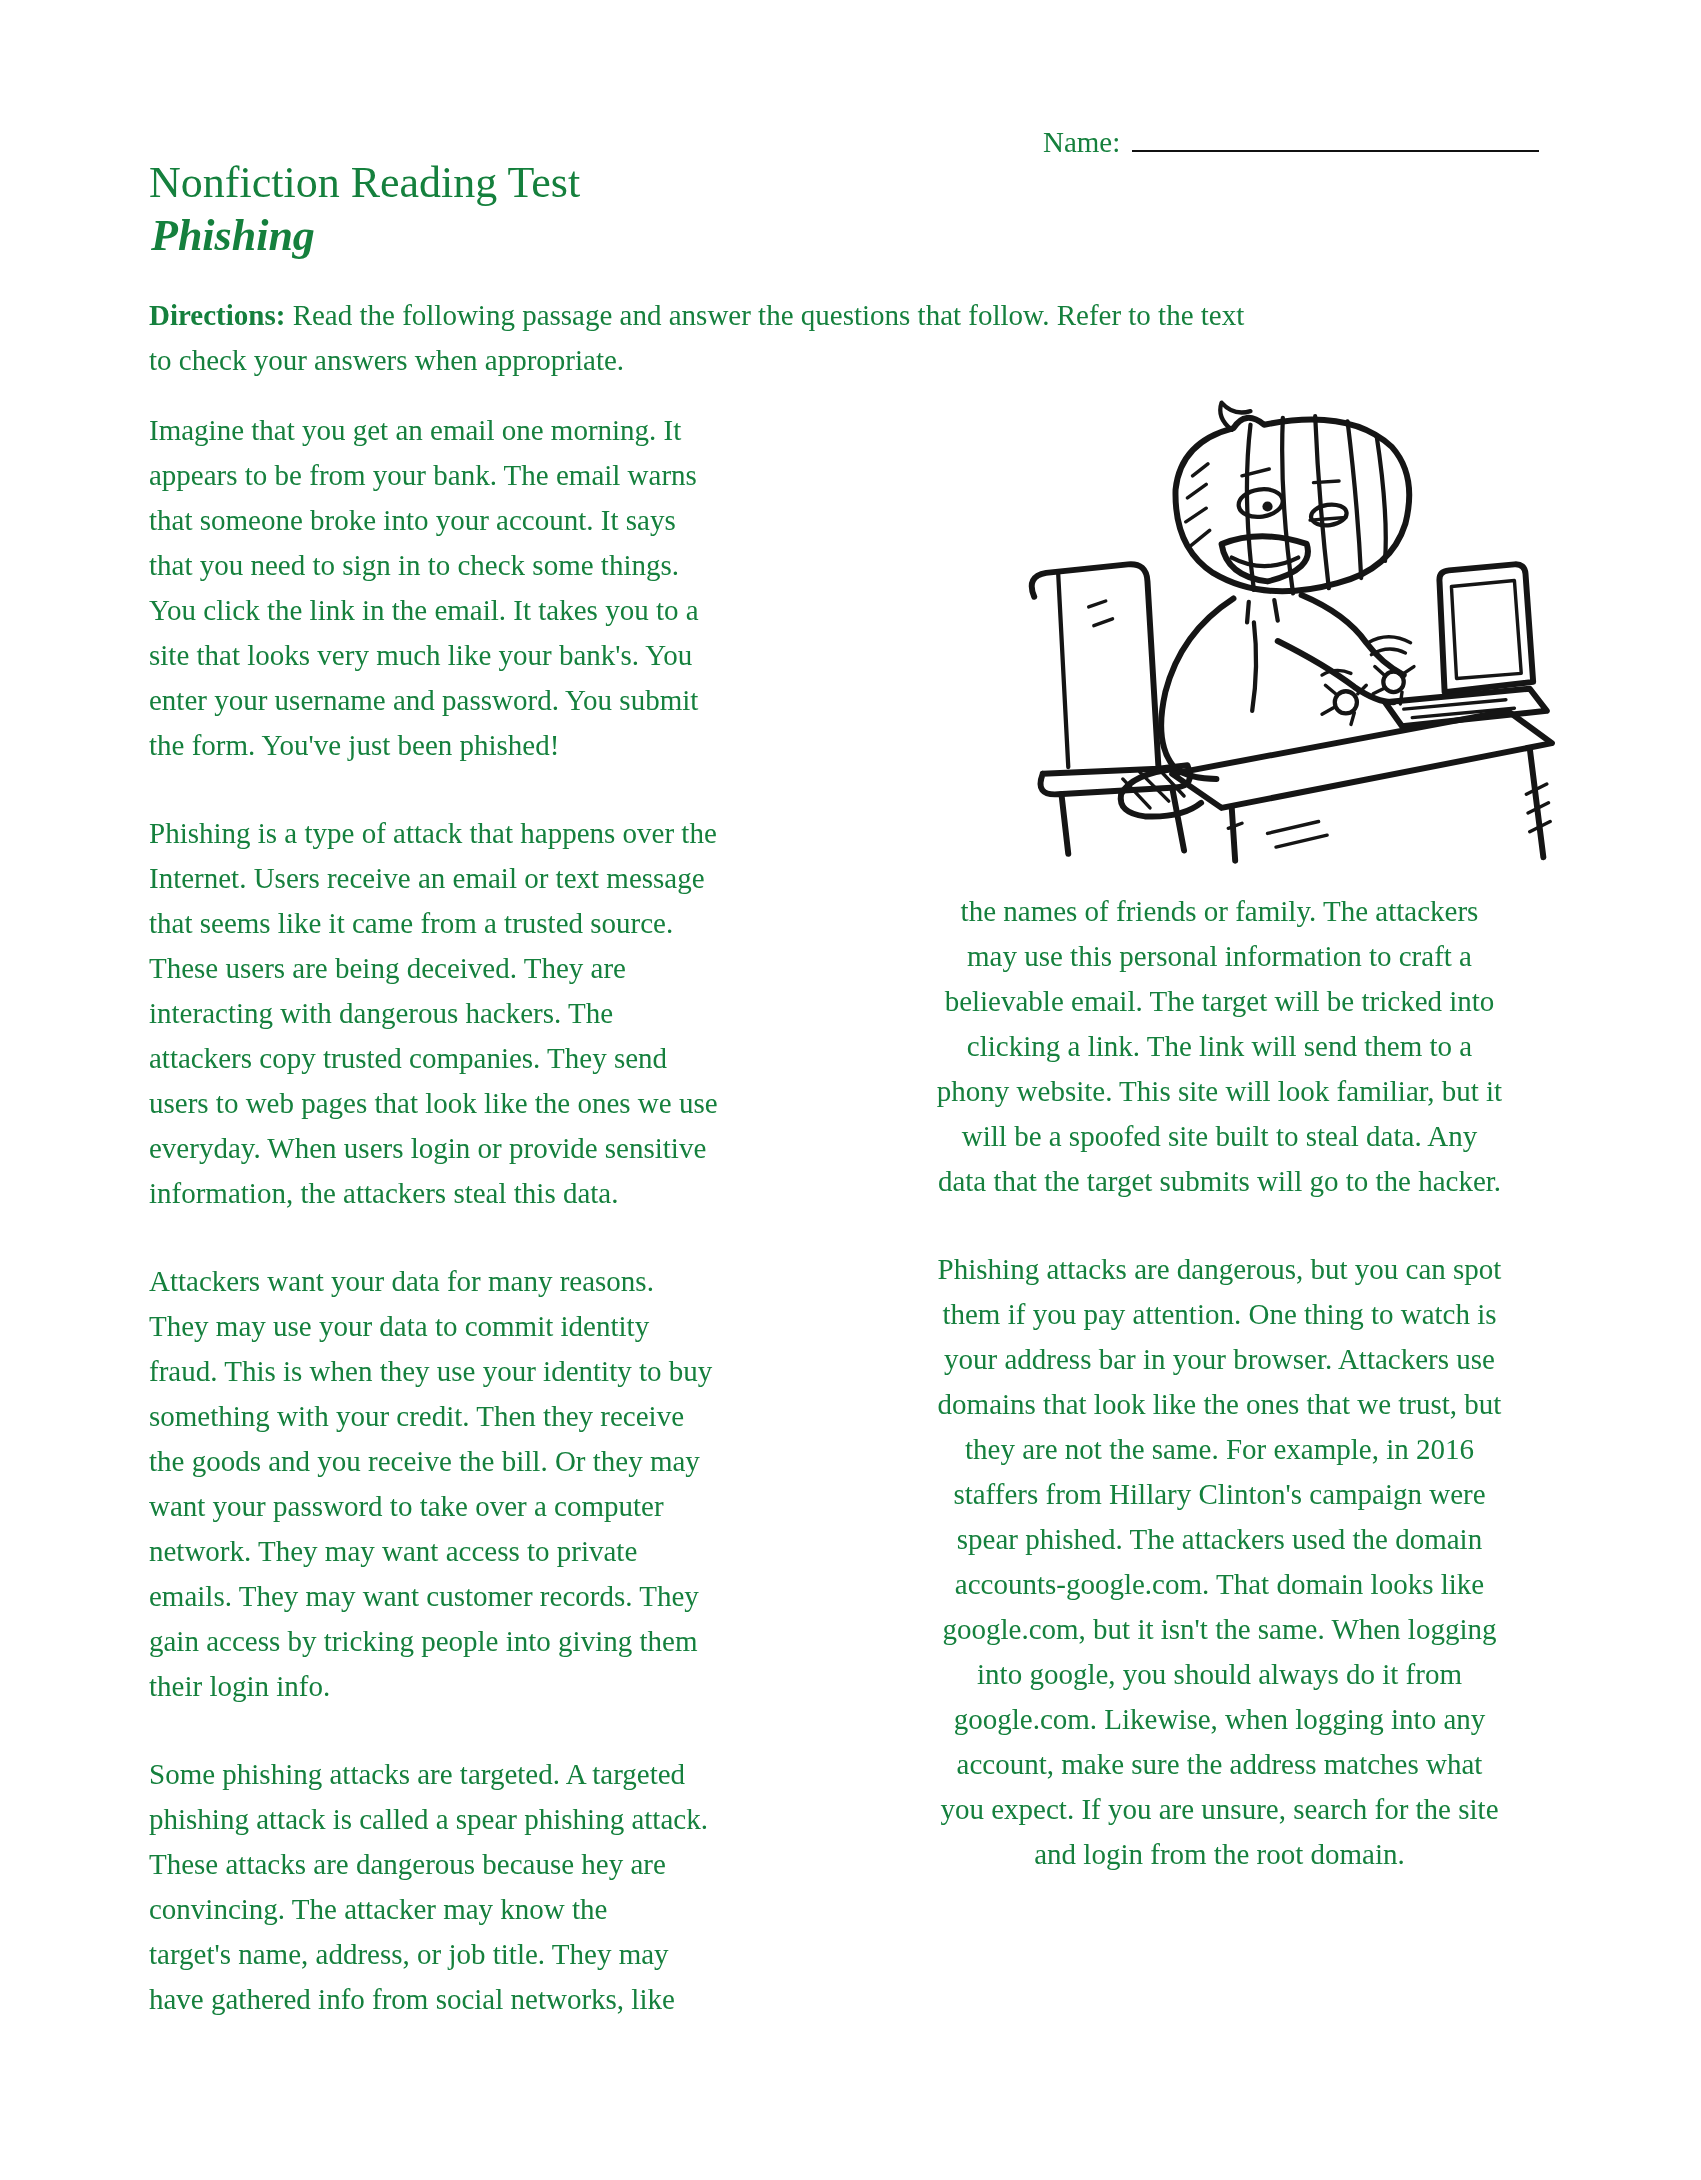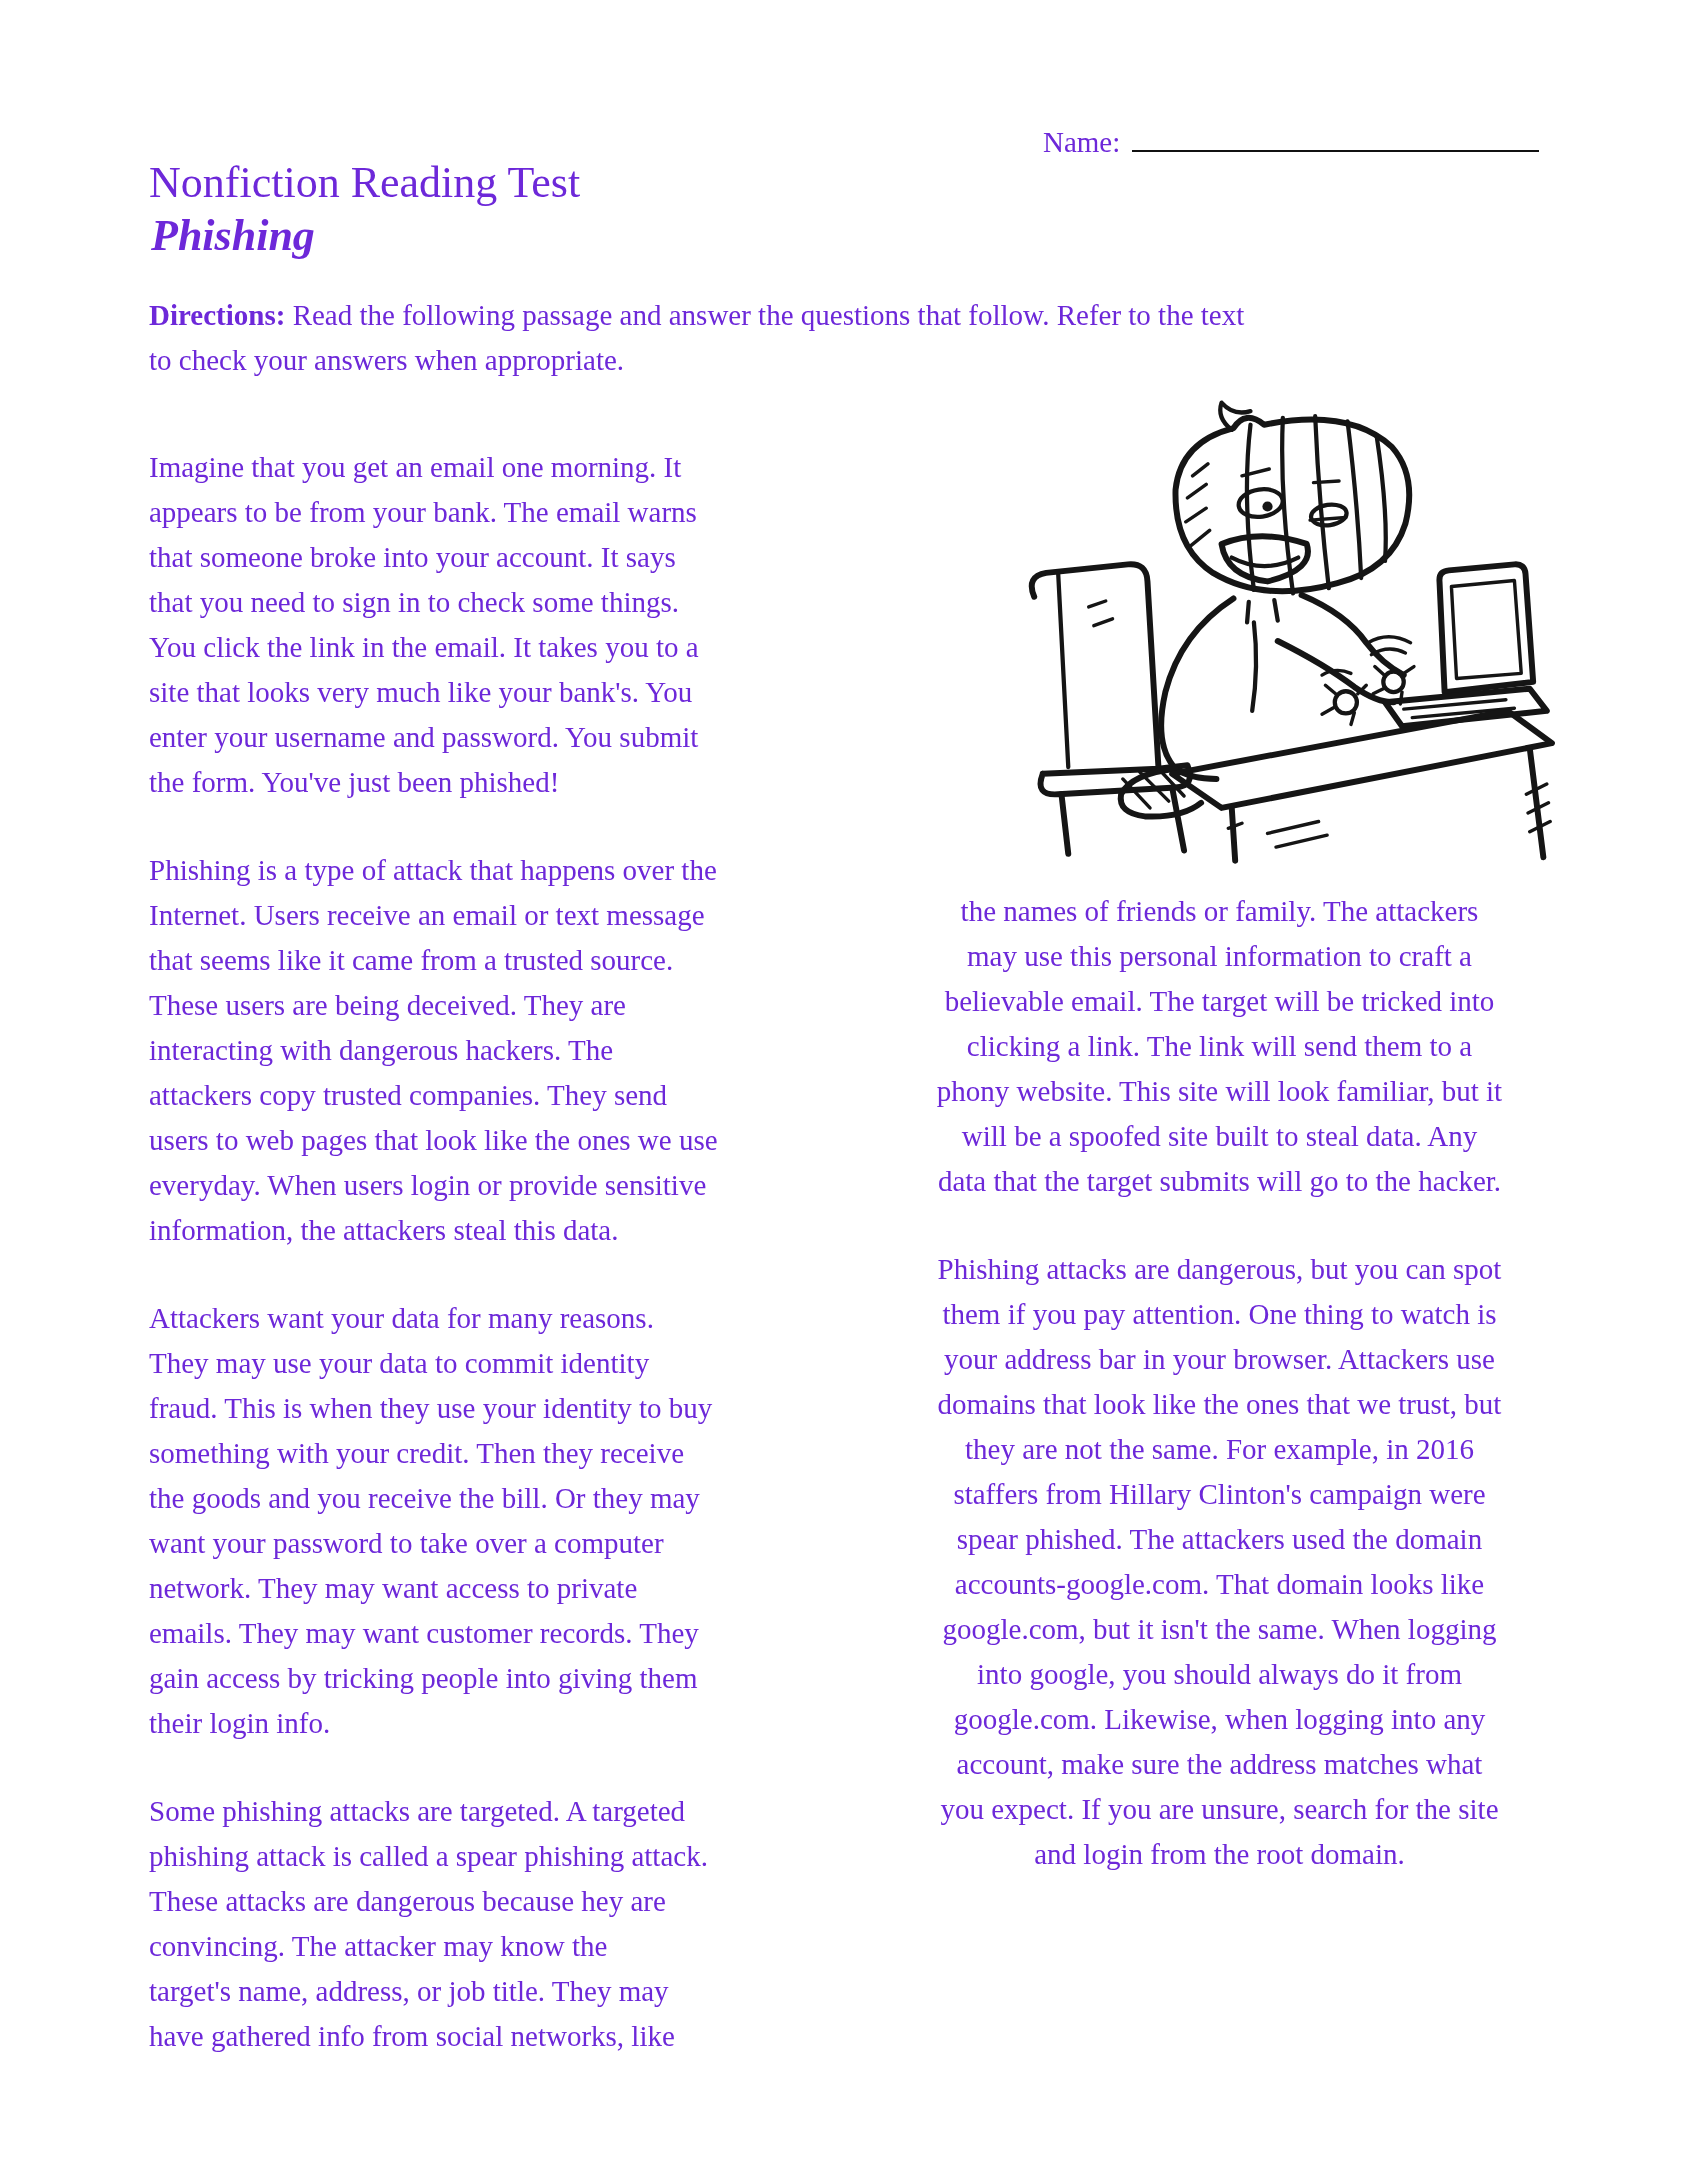--- a/index.html
+++ b/index.html
@@ -1,21 +1,21 @@
 <!DOCTYPE html>
 <html style="font-size:13.6px"><head>
 <meta charset="utf-8">
 <style>
   html,body{margin:0;padding:0;background:#e8e8e8;}
   .page{
     position:relative;
     width:1701px;height:2181px;
     background:#ffffff;
     font-family:"Liberation Serif", serif;
-    color:#6d28d9;
+    color:#15803d;
     overflow:hidden;
   }
   .name-row{
     position:absolute;top:119px;left:1043px;
     font-size:29px;line-height:37px;white-space:nowrap;
   }
   .name-blank{
     display:inline-block;width:407px;height:31px;
     border-bottom:2.6px solid #111;margin-left:12px;
     vertical-align:baseline;
@@ -31,21 +31,21 @@
   .directions{
     position:absolute;top:293px;left:149px;width:1499px;
     font-size:29px;line-height:45px;margin:0;
   }
   .directions .dir-label{font-weight:bold;}
   .illustration{
     position:absolute;left:961px;top:394px;width:596px;height:477px;
   }
   .col{position:absolute;font-size:29px;line-height:45px;}
   .col p{margin:0 0 43px 0;white-space:pre-line;}
-  .col-left{left:149px;top:445px;width:707px;}
+  .col-left{left:149px;top:408px;width:707px;}
   .col-right{left:866px;top:889px;width:707px;text-align:center;}
   .ink{stroke:#151515;fill:none;stroke-linecap:round;stroke-linejoin:round;}
   .w7{stroke-width:7px;}
   .w5{stroke-width:5px;}
   .w4{stroke-width:4px;}
 </style>
 </head>
 <body>
 
 <div class="page">

